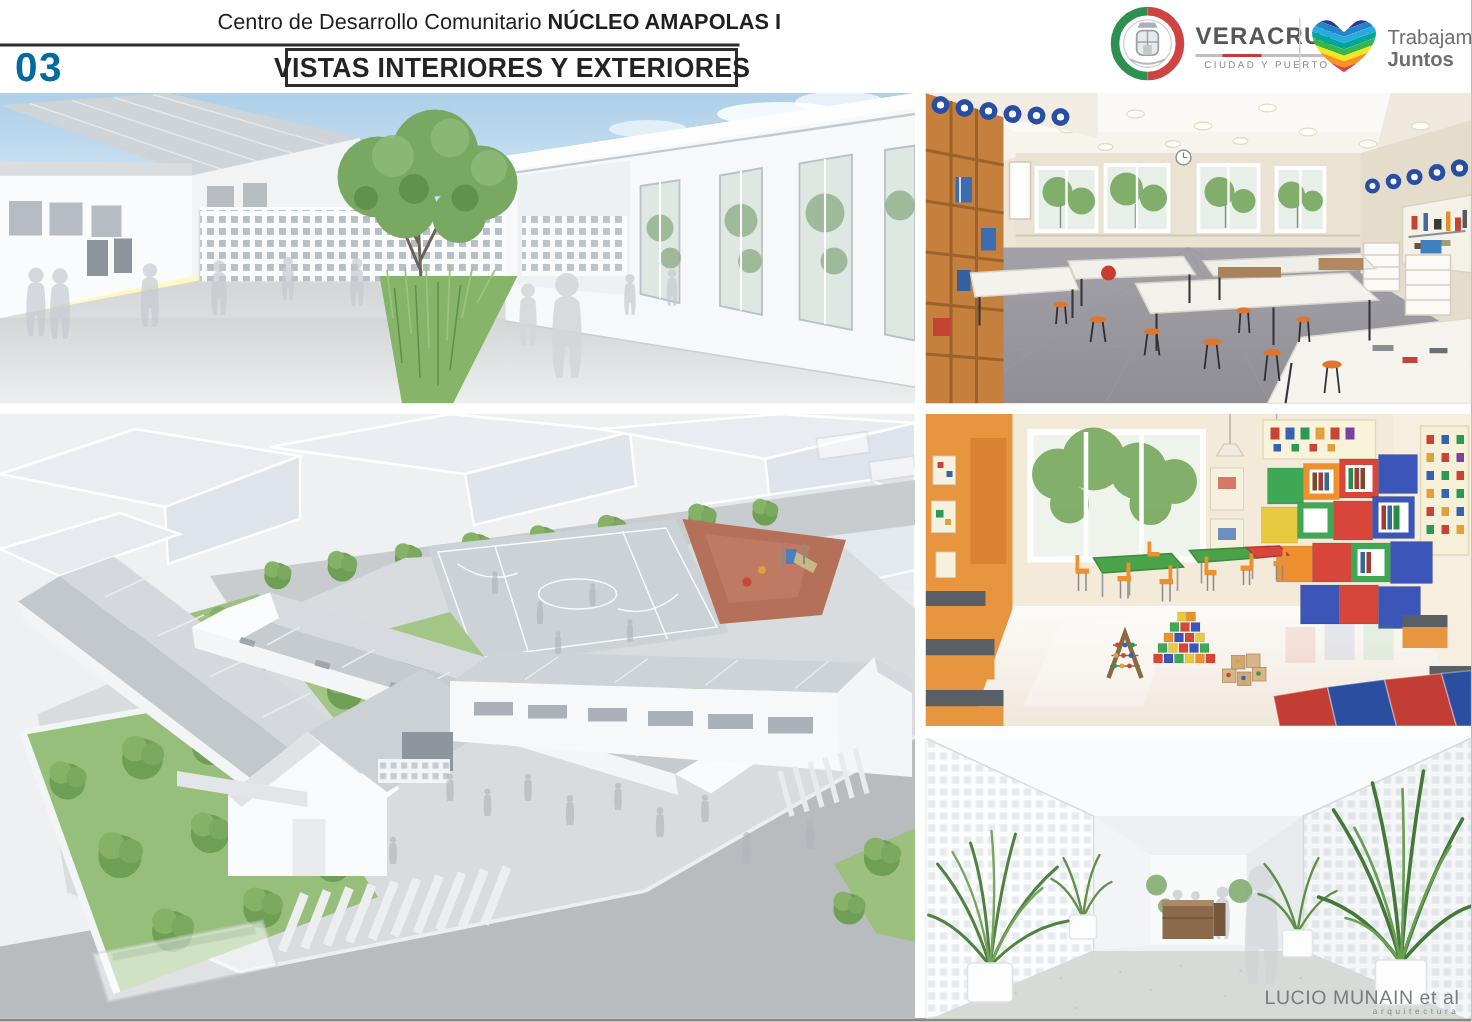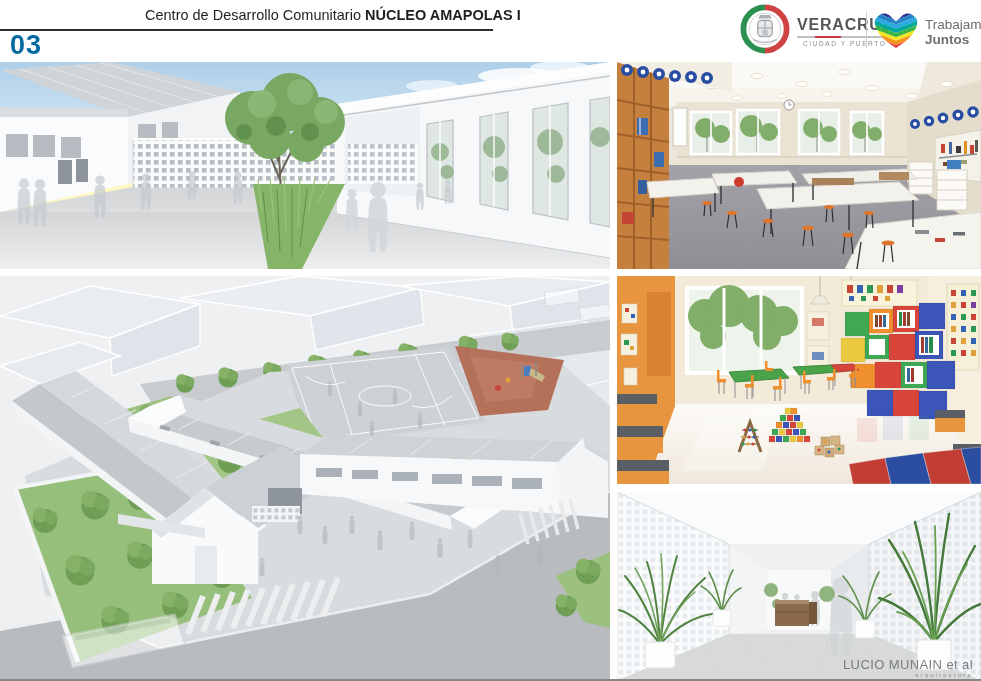--- a/index.html
+++ b/index.html
@@ -43,20 +43,23 @@
 </head>
 <body>
 
 <div class="sheet">
 
   <div class="project-title">
     <span>Centro de Desarrollo Comunitario </span><strong>NÚCLEO AMAPOLAS I</strong>
   </div>
   <div class="header-rule"></div>
   <div class="sheet-number">03</div>
+  <div class="sheet-title-box">
+    <span>VISTAS INTERIORES Y EXTERIORES</span>
+  </div>
 
   <div class="veracruz">
     <span>
       <svg width="50" height="50" viewBox="0 0 52 52">
         <circle cx="26" cy="26" r="25" fill="#ffffff"></circle>
         <path d="M26,3.5 A22.5,22.5 0 0 0 26,48.5" fill="none" stroke="#2c9150" stroke-width="6"></path>
         <path d="M26,3.5 A22.5,22.5 0 0 1 26,48.5" fill="none" stroke="#cf4343" stroke-width="6"></path>
         <circle cx="26" cy="26" r="16.5" fill="#fdfdfd" stroke="#c9cbcd" stroke-width=".8"></circle>
         <path d="M19,15 h14 l-2,-3.5 h-10 z" fill="#aab0b5"></path>
         <rect x="18.5" y="17" width="15" height="17" rx="4" fill="#e7e9ea" stroke="#9aa0a5" stroke-width="1.2"></rect>

